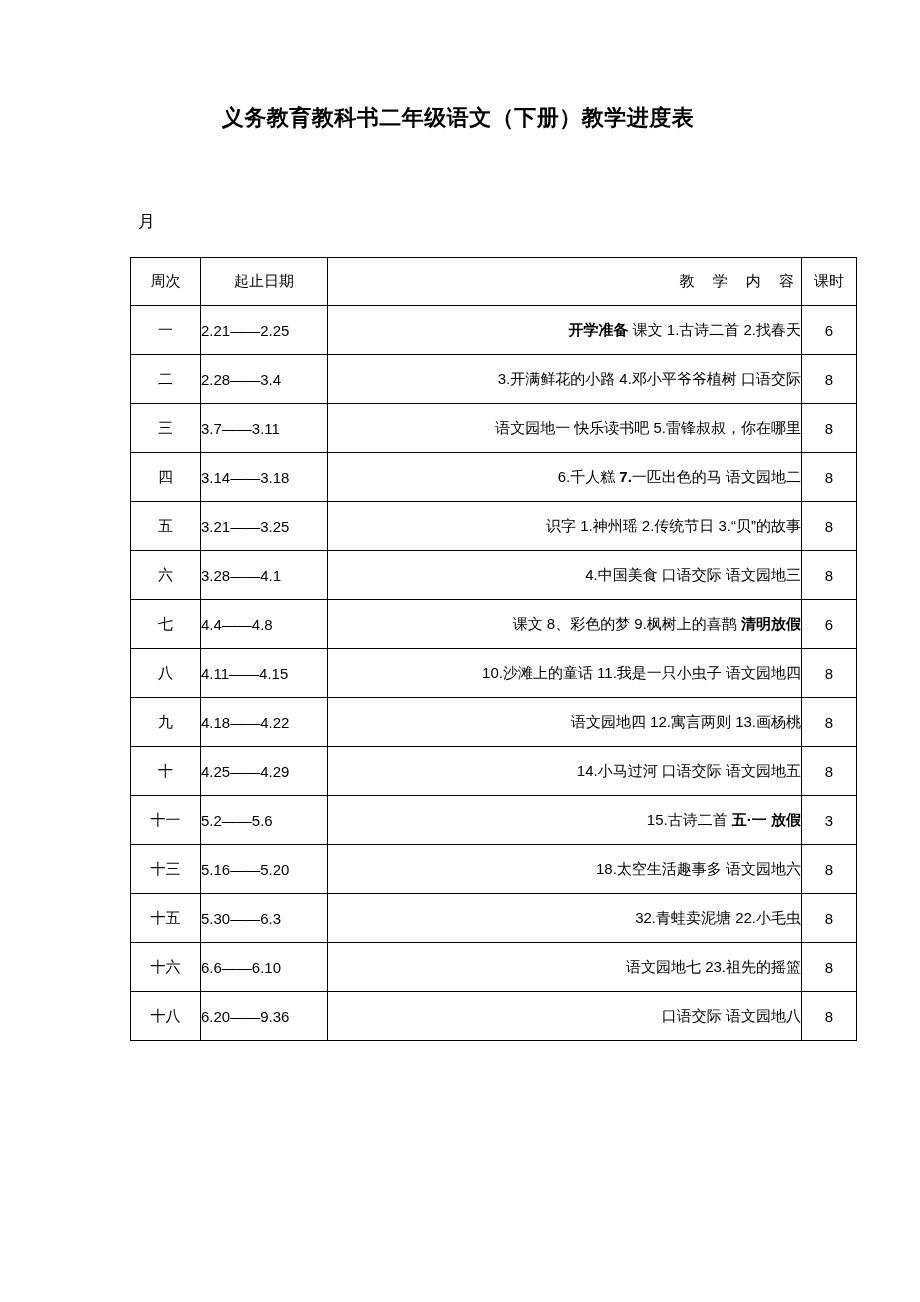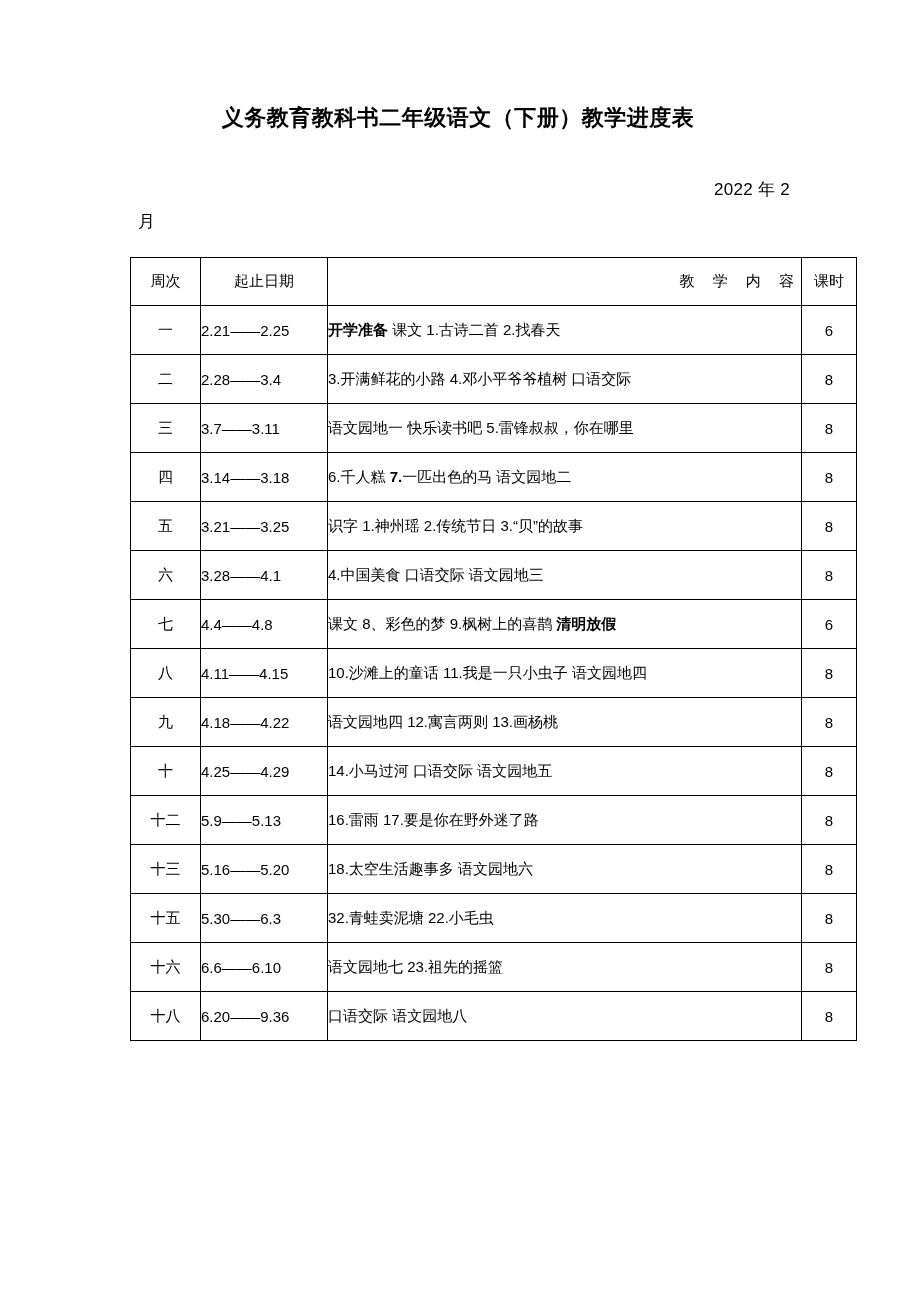--- a/index.html
+++ b/index.html
@@ -88,39 +88,38 @@
     height: 48px;
     text-align: center;
     font-size: 16px;
   }
   td.date {
     text-align: left;
     font-size: 15px;
     white-space: nowrap;
   }
   td.body {
-    text-align: left;
+    text-align: right;
     padding-left: 16px;
     font-size: 15.5px;
     white-space: nowrap;
   }
   td.hours {
     text-align: center;
     font-size: 15px;
   }
   .b { font-weight: bold; }
 </style>
 </head>
 <body>
 
 <div class="page">
 
   <div class="doc-title">义务教育教科书二年级语文（下册）教学进度表</div>
 
-  <div class="date-line">2022 年 2</div>
 
   <div class="date-line-wrap">月</div>
 
   <table class="schedule">
     <colgroup>
       <col class="c-week">
       <col class="c-date">
       <col class="c-body">
       <col class="c-hours">
     </colgroup>
@@ -187,24 +186,24 @@
           <td class="body">语文园地四      12.寓言两则      13.画杨桃</td>
           <td class="hours">8</td>
         </tr>
         <tr>
           <td class="week">十</td>
           <td class="date">4.25——4.29</td>
           <td class="body">14.小马过河      口语交际     语文园地五</td>
           <td class="hours">8</td>
         </tr>
         <tr>
-          <td class="week">十二</td>
-          <td class="date">5.9——5.13</td>
-          <td class="body">16.雷雨        17.要是你在野外迷了路</td>
-          <td class="hours">8</td>
+          <td class="week">十一</td>
+          <td class="date">5.2——5.6</td>
+          <td class="body">15.古诗二首          <span class="b">五·一 放假</span></td>
+          <td class="hours">3</td>
         </tr>
         <tr>
           <td class="week">十三</td>
           <td class="date">5.16——5.20</td>
           <td class="body">18.太空生活趣事多       语文园地六</td>
           <td class="hours">8</td>
         </tr>
         <tr>
           <td class="week">十五</td>
           <td class="date">5.30——6.3</td>

